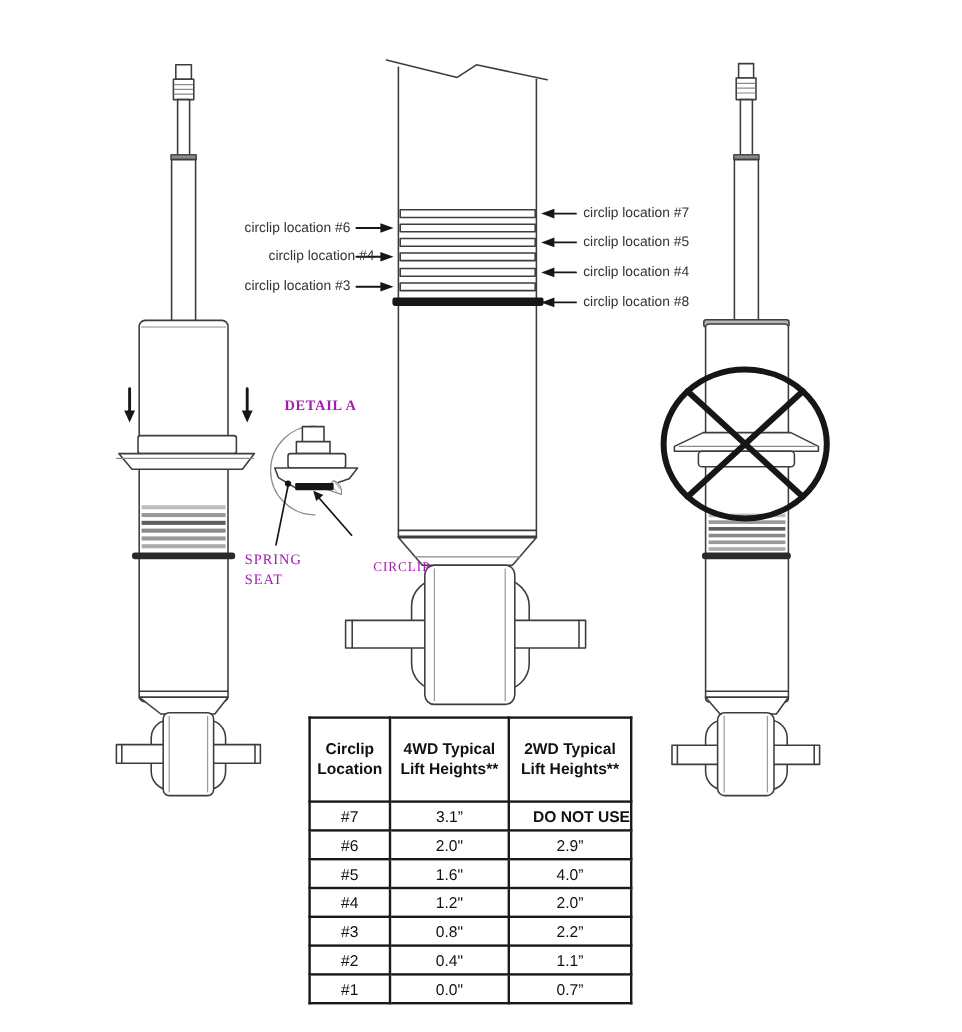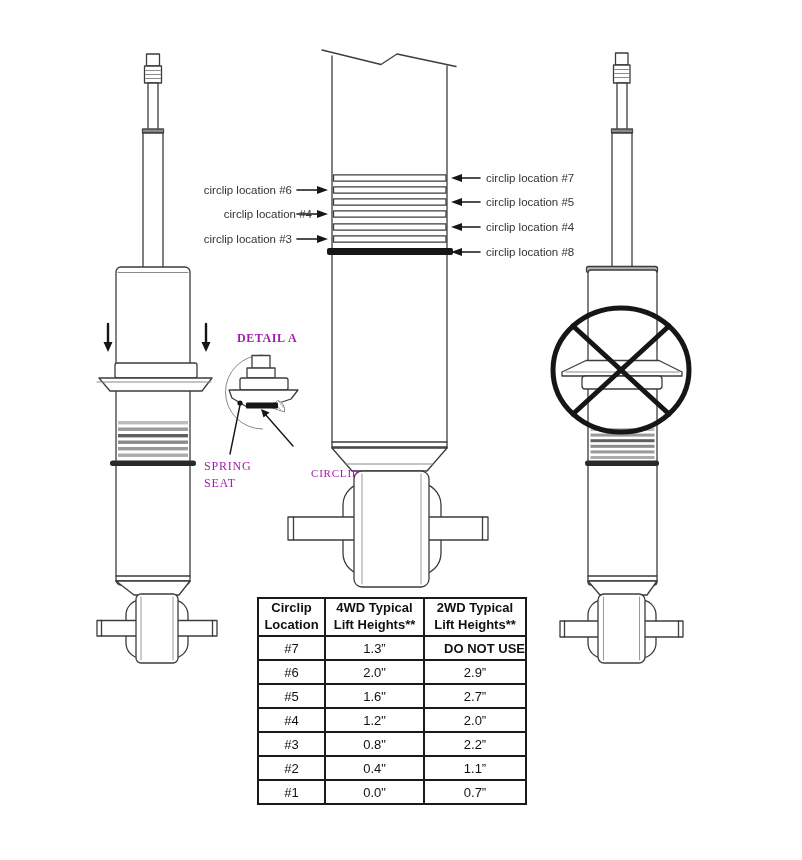--- a/index.html
+++ b/index.html
@@ -12,21 +12,21 @@
   .detail-title{position:absolute;left:237px;top:331px;font-size:12px;font-weight:bold;
                 letter-spacing:.6px;}
   .circlip-lbl{position:absolute;left:276px;top:467px;font-size:11px;letter-spacing:.8px;margin-left:35px;}
   .springseat-lbl{position:absolute;left:204px;top:458px;font-size:12px;letter-spacing:.8px;
                   line-height:17px;}
   .springseat-lbl span{display:block;}
   table.lift{position:absolute;left:257px;top:597px;width:268px;border-collapse:collapse;
              table-layout:fixed;background:#fff;}
   table.lift,table.lift th,table.lift td{border:2px solid #1a1a1a;}
   table.lift th{font-size:13px;font-weight:bold;color:#111;text-align:center;
-                line-height:1.3;padding:1px 0;height:34px;vertical-align:middle;}
+                line-height:1.3;padding:17px 0;height:34px;vertical-align:middle;}
   table.lift td{font-size:13px;color:#111;text-align:center;height:22px;padding:0;
                 vertical-align:middle;}
   table.lift td.bold{font-weight:bold;text-align:right;}
 </style>
 </head>
 <body>
 
 <div class="page">
 
 <svg class="art" width="802" height="860" viewBox="0 0 802 860" stroke="#3d3d3d" stroke-width="1.3" fill="none" stroke-linejoin="round" stroke-linecap="round">
@@ -201,32 +201,32 @@
   <thead>
     <tr>
       <th>Circlip Location</th>
       <th>4WD Typical Lift Heights**</th>
       <th>2WD Typical Lift Heights**</th>
     </tr>
   </thead>
   <tbody>
     <tr>
       <td>#7</td>
-      <td>1.3”</td>
+      <td>3.1”</td>
       <td class="bold">DO NOT USE</td>
     </tr>
     <tr>
       <td>#6</td>
       <td>2.0"</td>
       <td>2.9”</td>
     </tr>
     <tr>
       <td>#5</td>
       <td>1.6"</td>
-      <td>2.7”</td>
+      <td>4.0”</td>
     </tr>
     <tr>
       <td>#4</td>
       <td>1.2"</td>
       <td>2.0”</td>
     </tr>
     <tr>
       <td>#3</td>
       <td>0.8"</td>
       <td>2.2”</td>

